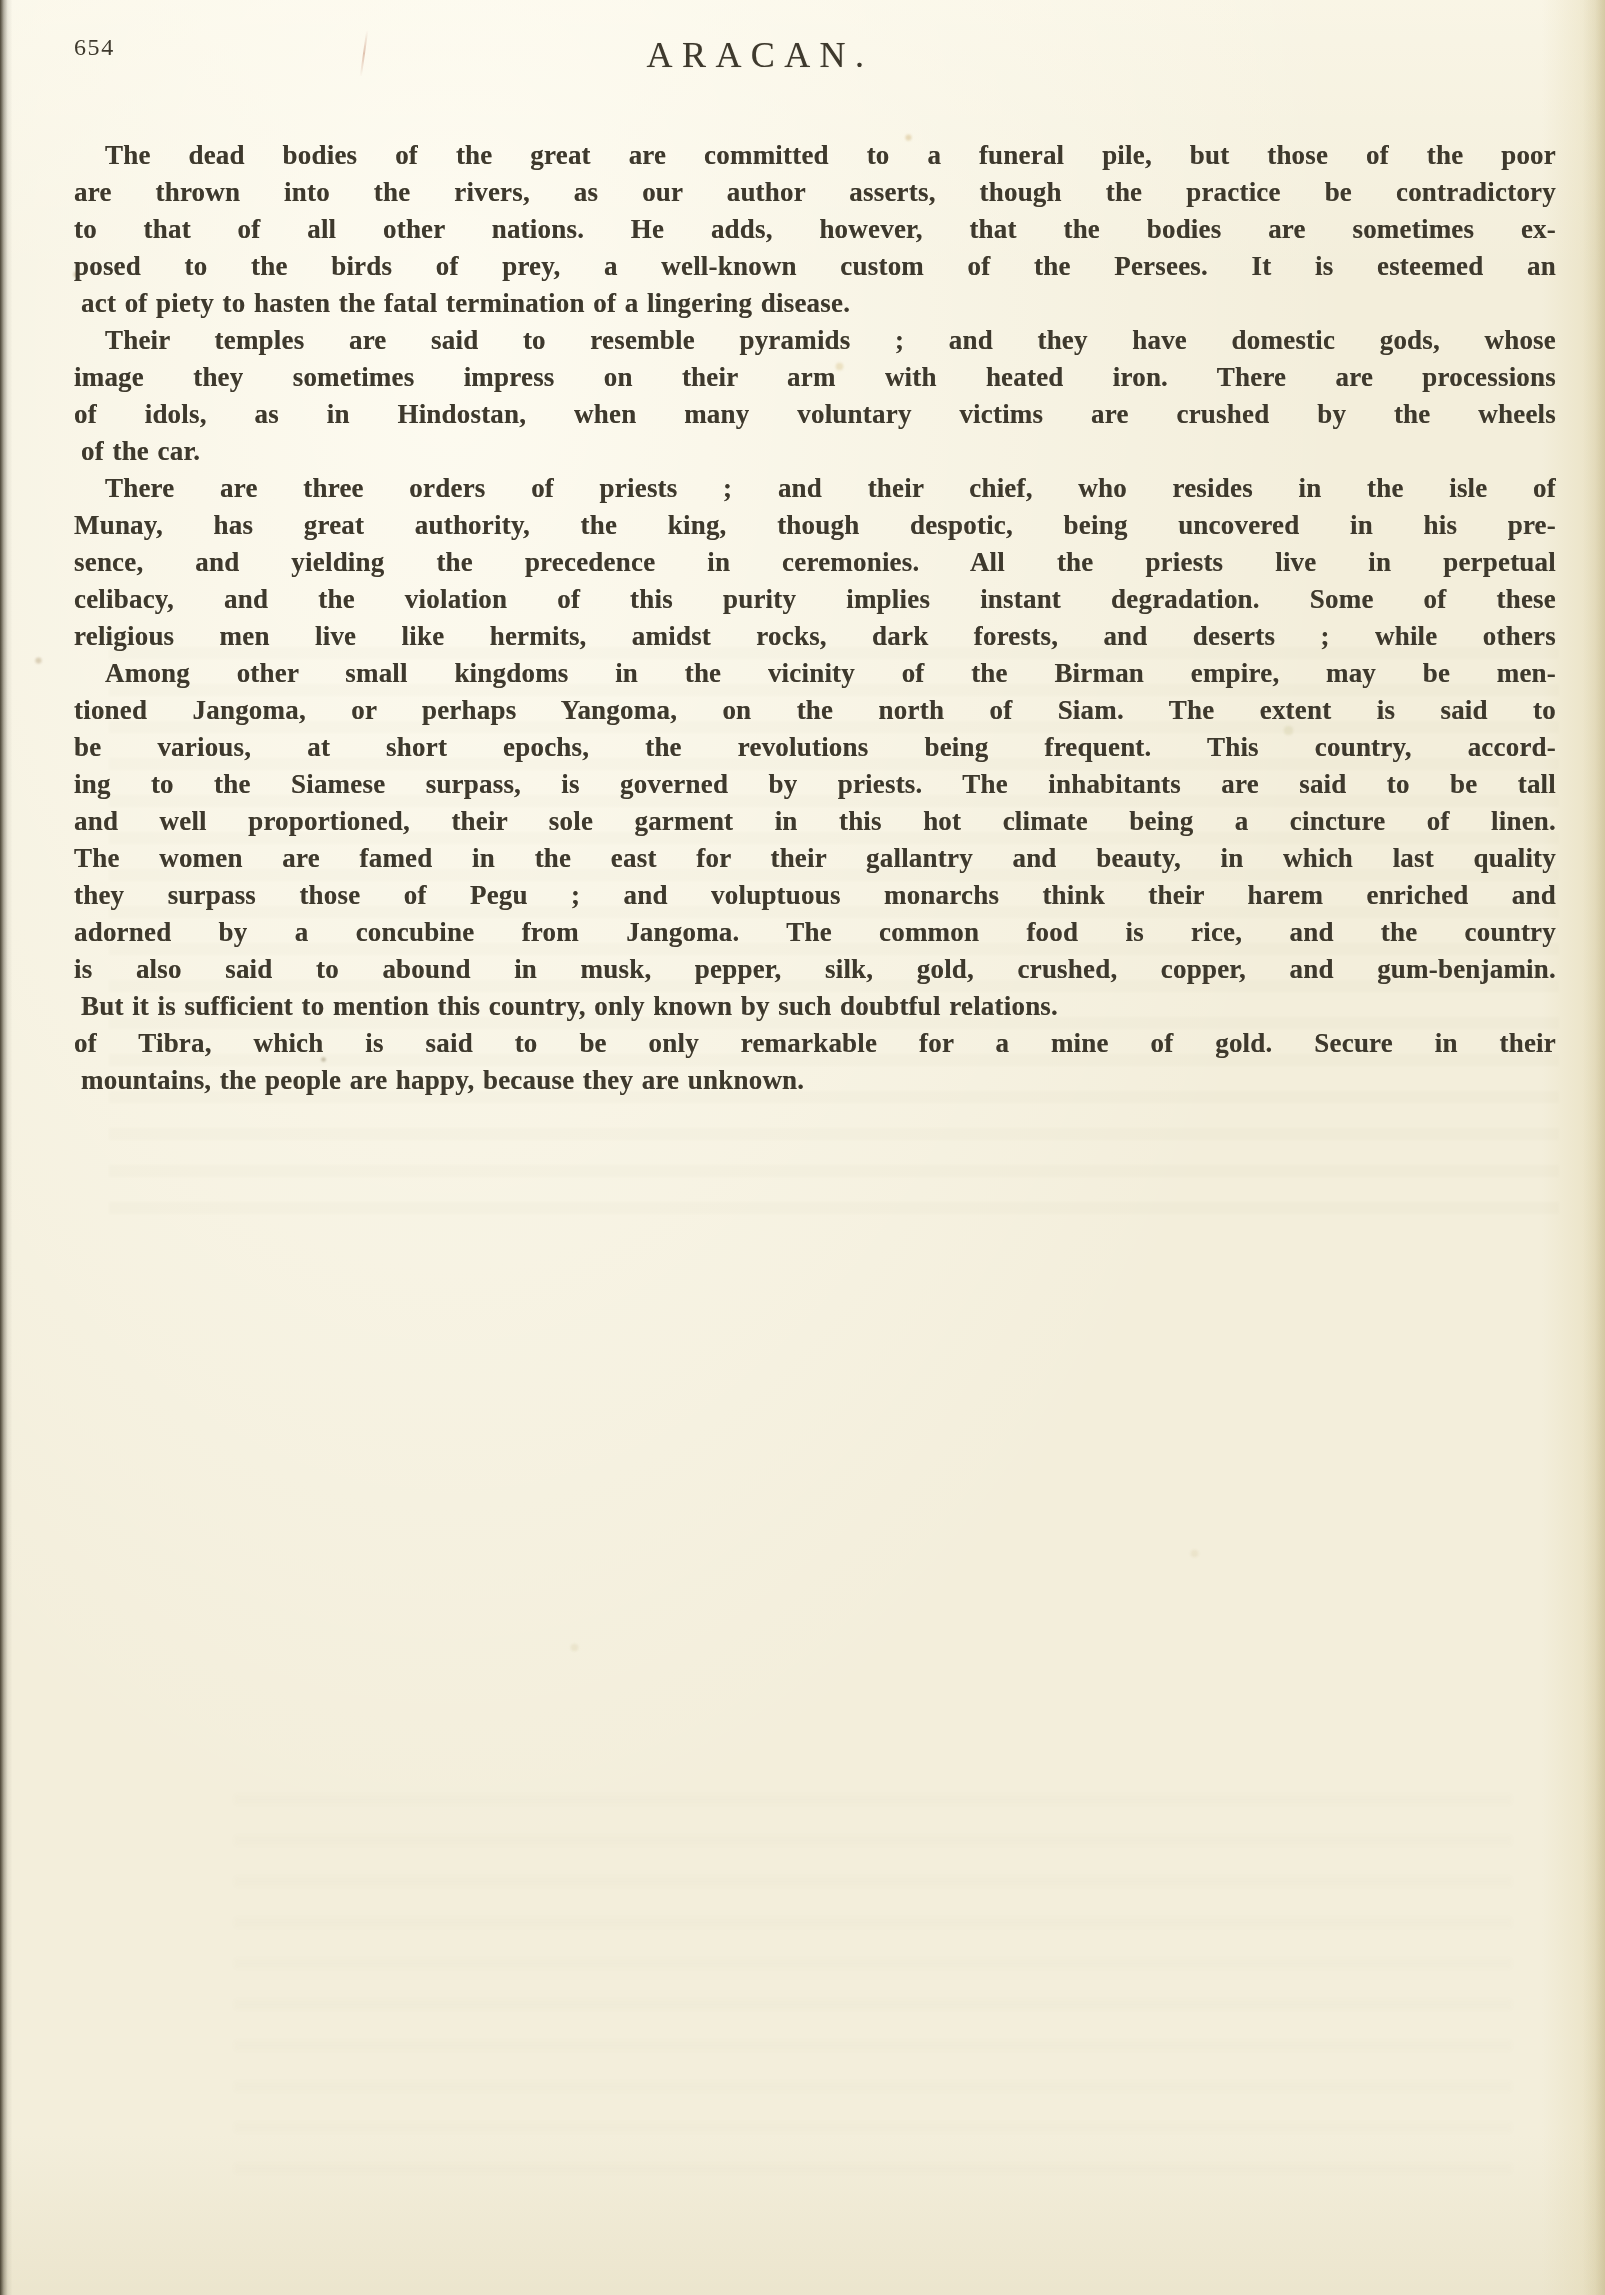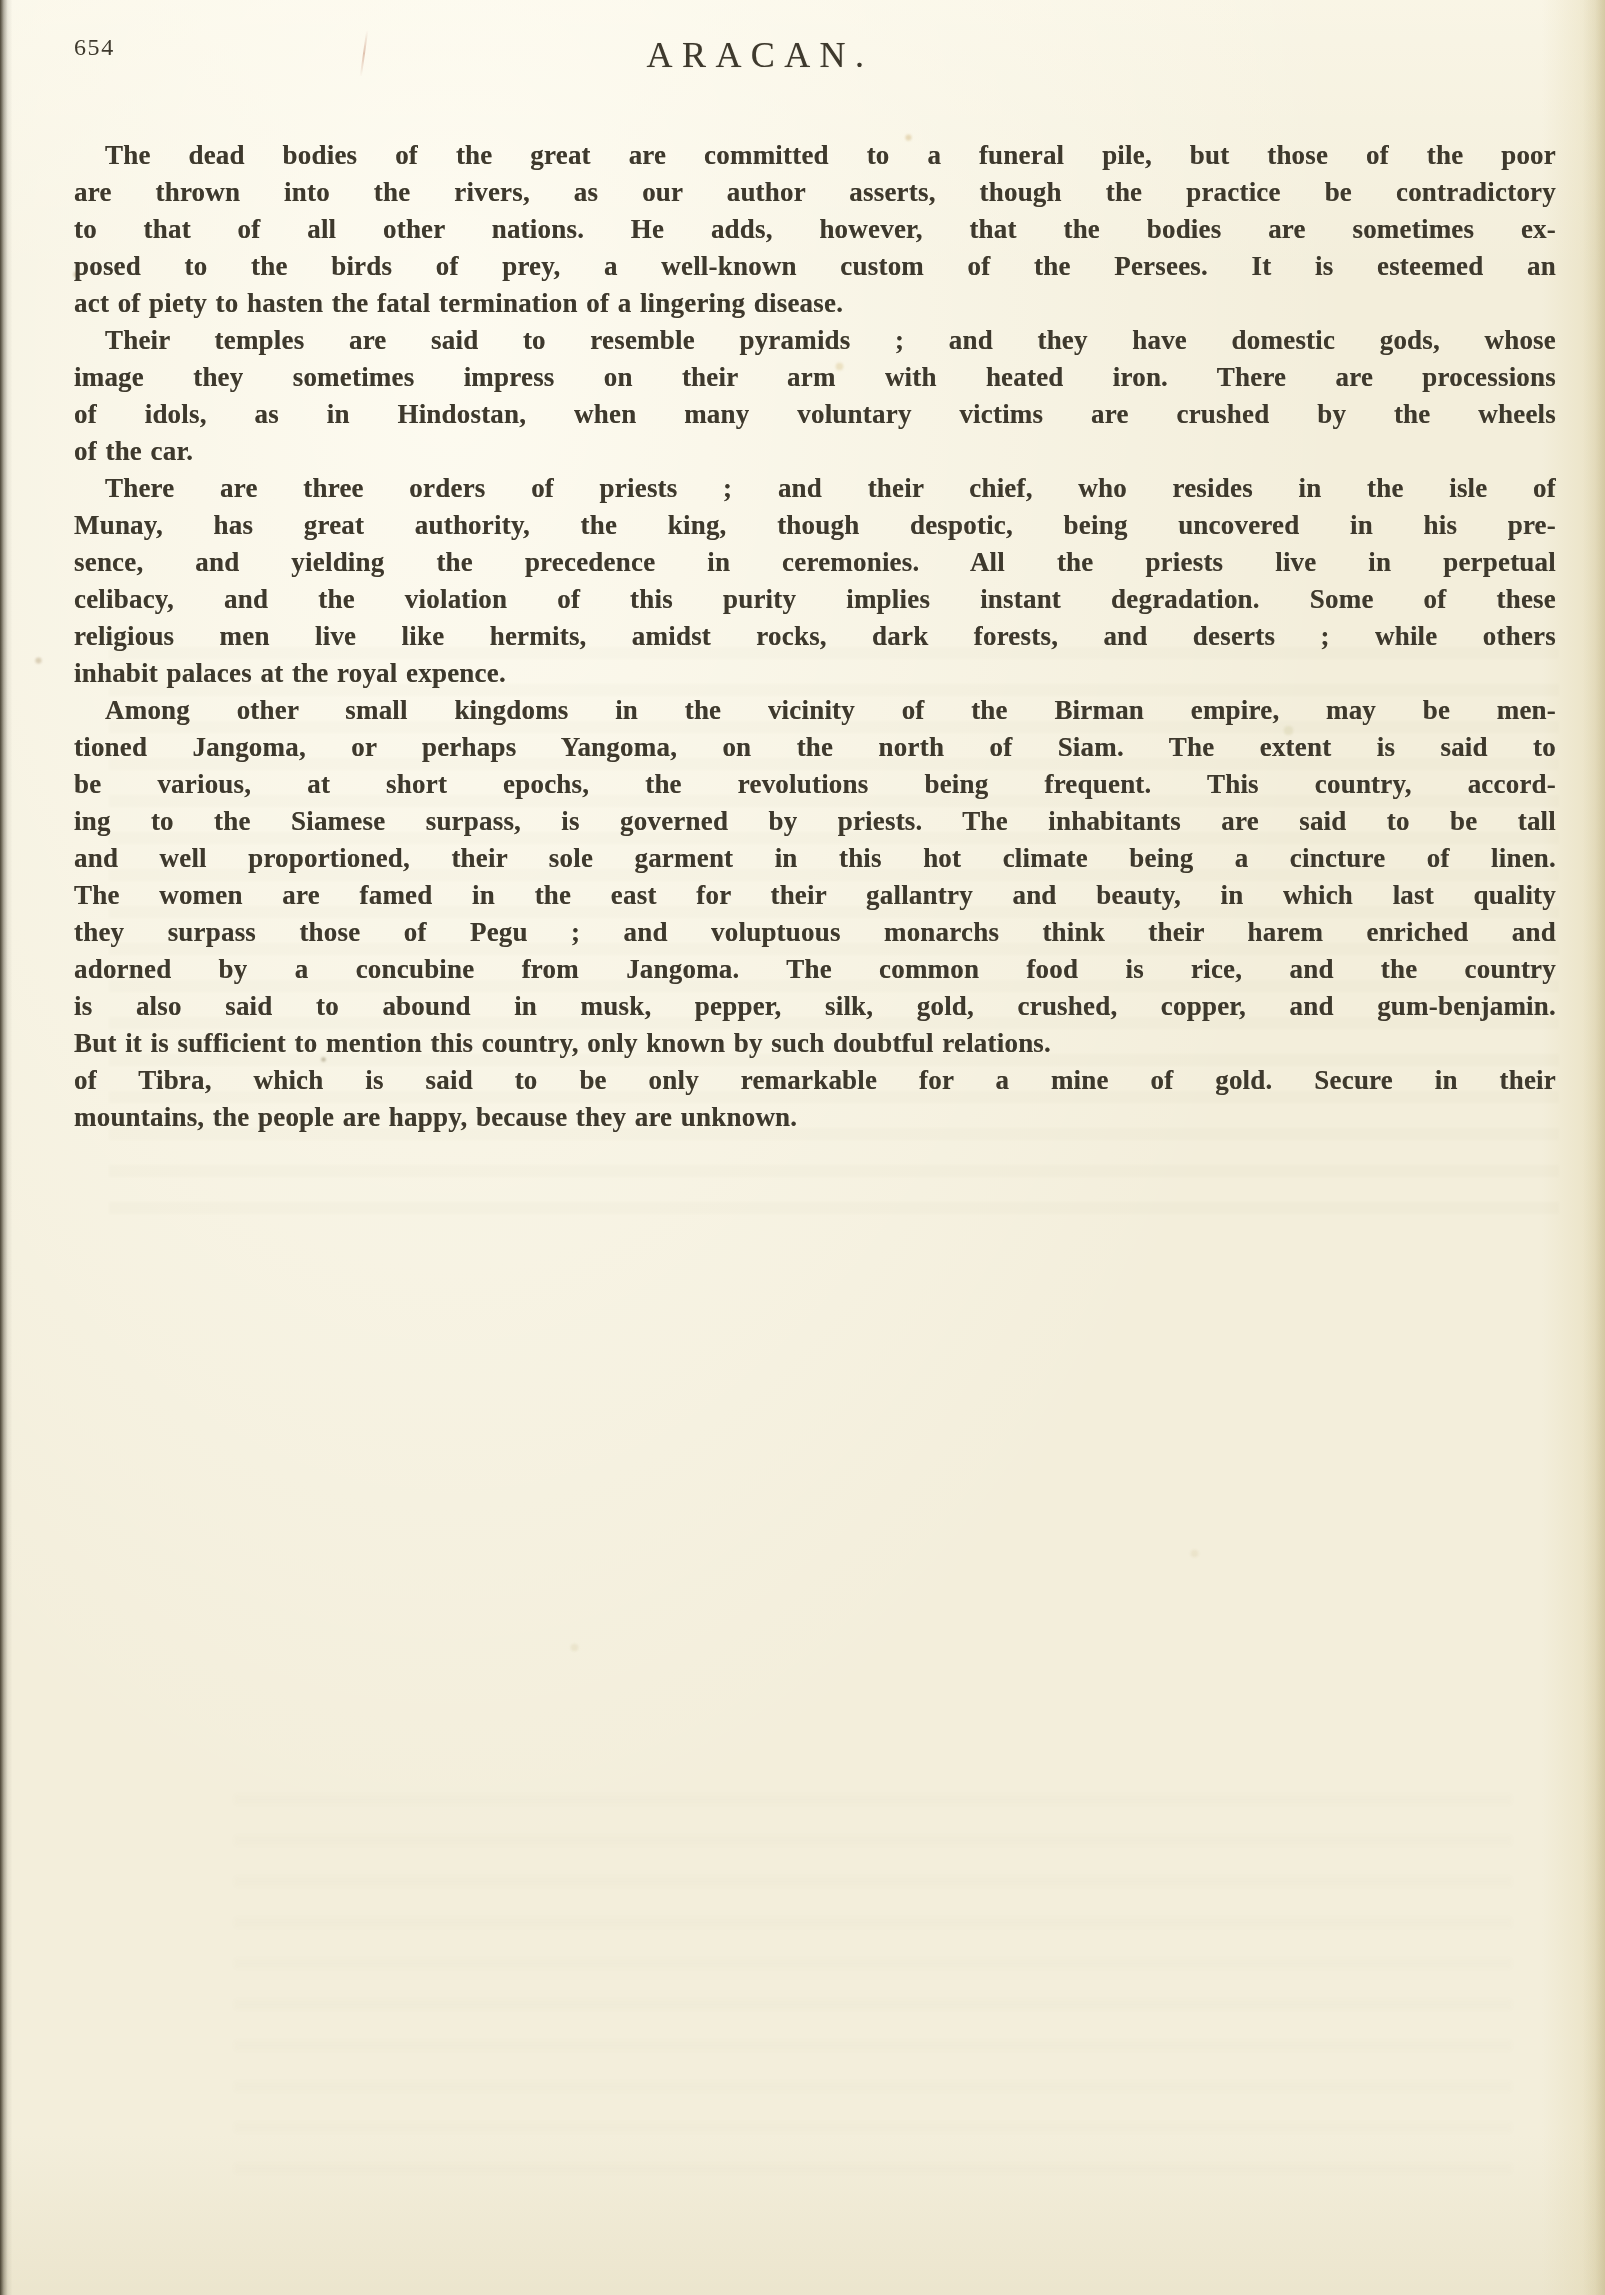--- a/index.html
+++ b/index.html
@@ -71,21 +71,21 @@
   }
   .page-body{
     position:absolute;top:137px;left:74px;width:1482px;
     color:var(--ink);
     font-size:27px;line-height:37px;
     letter-spacing:0.2px;word-spacing:1.6px;
     text-shadow:0 0 0.5px rgba(62,57,45,0.45);
     font-weight:bold;
   }
   .line{text-align:justify;text-align-last:justify;white-space:normal;}
-  .line.last{text-align:right;text-align-last:left;}
+  .line.last{text-align:right;text-align-last:left;margin-left:7px;}
   .line.first{text-indent:31px;}
 </style>
 </head>
 <body>
 
 <div class="scan">
   <div class="ghosting"></div>
   <div class="ghosting2"></div>
   <div class="specks"></div>
   <div class="scratch"></div>
@@ -110,21 +110,20 @@
         <div class="line">image they sometimes impress on their arm with heated iron. There are processions</div>
         <div class="line">of idols, as in Hindostan, when many voluntary victims are crushed by the wheels</div>
         <div class="line last">of the car.</div>
       </div>
       <div class="para">
         <div class="line first">There are three orders of priests ; and their chief, who resides in the isle of</div>
         <div class="line">Munay, has great authority, the king, though despotic, being uncovered in his pre-</div>
         <div class="line">sence, and yielding the precedence in ceremonies. All the priests live in perpetual</div>
         <div class="line">celibacy, and the violation of this purity implies instant degradation. Some of these</div>
         <div class="line">religious men live like hermits, amidst rocks, dark forests, and deserts ; while others</div>
-        <div class="line last">inhabit palaces at the royal expence.</div>
       </div>
       <div class="para">
         <div class="line first">Among other small kingdoms in the vicinity of the Birman empire, may be men-</div>
         <div class="line">tioned Jangoma, or perhaps Yangoma, on the north of Siam. The extent is said to</div>
         <div class="line">be various, at short epochs, the revolutions being frequent. This country, accord-</div>
         <div class="line">ing to the Siamese surpass, is governed by priests. The inhabitants are said to be tall</div>
         <div class="line">and well proportioned, their sole garment in this hot climate being a cincture of linen.</div>
         <div class="line">The women are famed in the east for their gallantry and beauty, in which last quality</div>
         <div class="line">they surpass those of Pegu ; and voluptuous monarchs think their harem enriched and</div>
         <div class="line">adorned by a concubine from Jangoma. The common food is rice, and the country</div>

